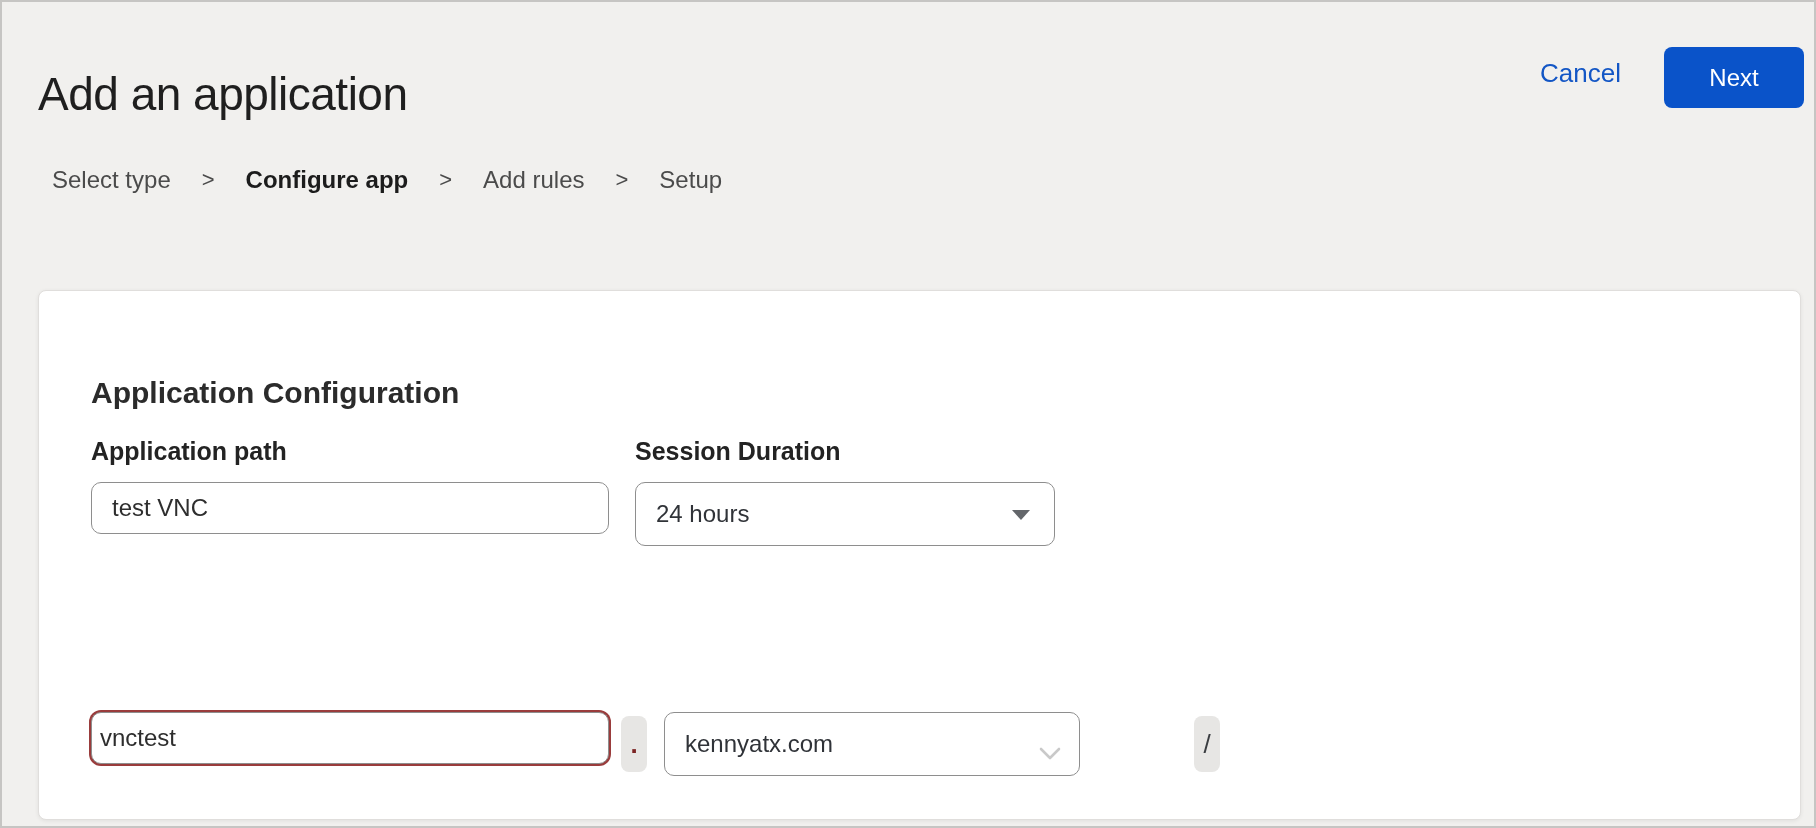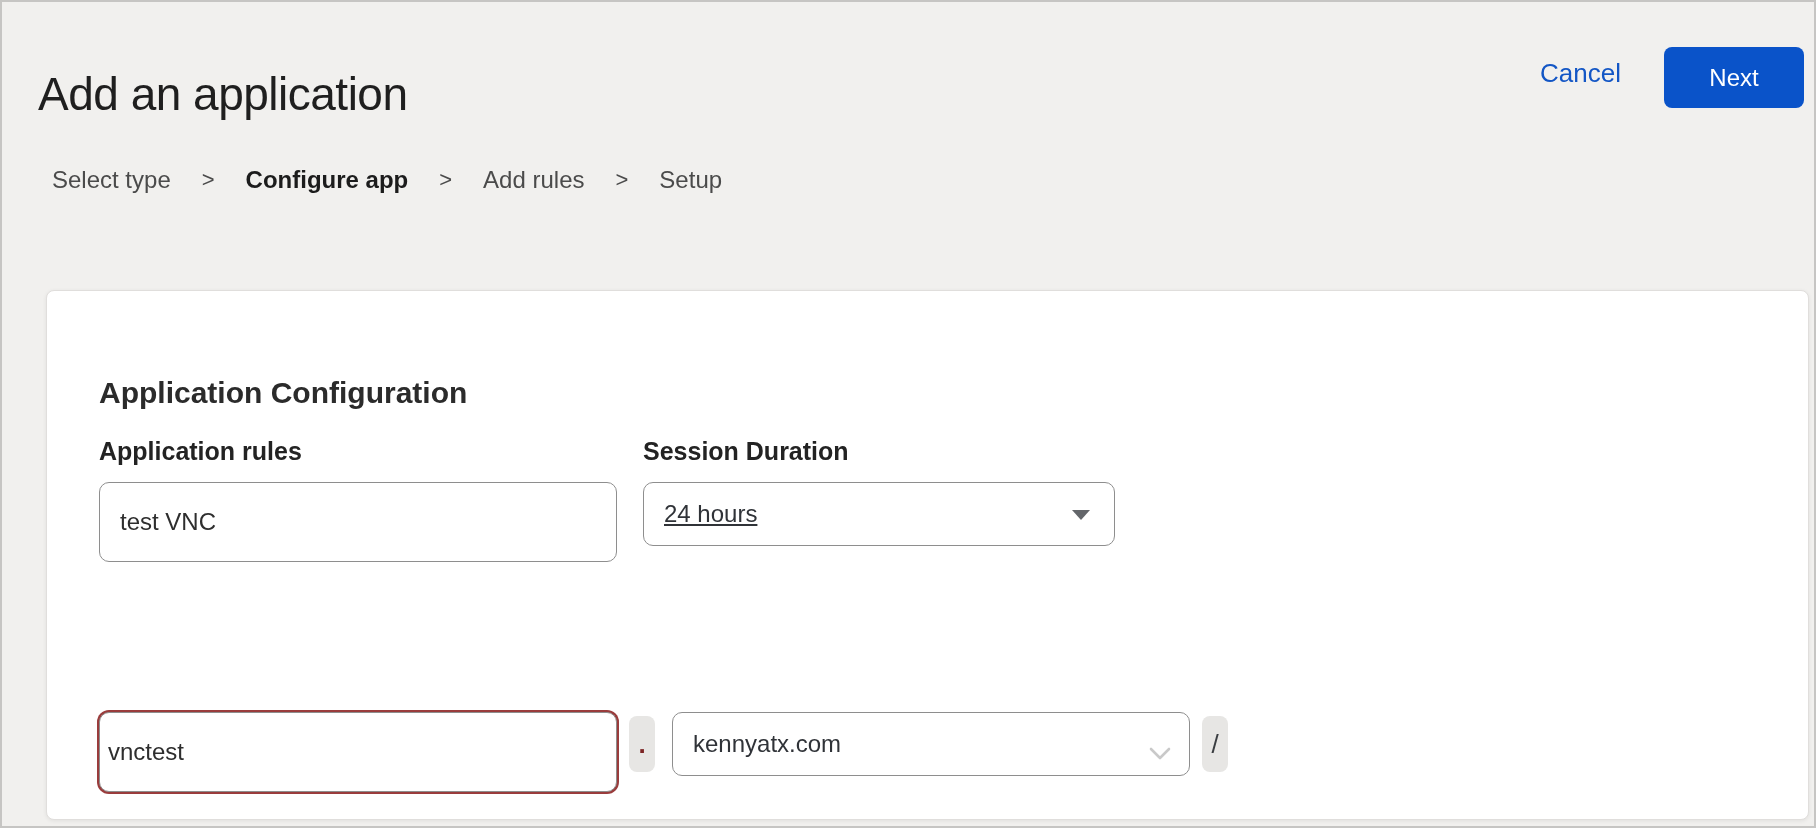--- a/index.html
+++ b/index.html
@@ -39,62 +39,62 @@
     position:absolute; left:50px; top:164px;
     display:flex; align-items:center; gap:31px;
     font-size:24px; color:#4b4b4b;
   }
   .steps .step { cursor:pointer; }
   .steps .step.active { font-weight:bold; color:#1c1c1c; }
   .steps .sep { color:#4b4b4b; font-size:22px; }
 
   
   .card {
-    position:absolute; left:44px; top:288px;
+    position:absolute; left:36px; top:288px;
     width:1763px; height:530px;
     background:#ffffff;
     border:1px solid #e0dedc; border-radius:8px;
     box-shadow:0 1px 4px rgba(0,0,0,0.07);
   }
   .section-title {
     position:absolute; left:52px; top:60px;
     font-size:30px; font-weight:bold; color:#2b2b2b;
   }
   .field-label {
     position:absolute;
     font-size:25px; font-weight:bold; color:#232323;
   }
   .lbl-app-name   { left:52px;  top:146px; }
   .lbl-session    { left:596px; top:146px; }
   .lbl-app-domain { left:52px;  top:374px; }
 
   .text-input {
-    position:absolute; height:80px;
+    position:absolute; height:52px;
     border:1px solid #8e8e8e; border-radius:10px;
     background:#fff; color:#2e2e2e;
     font-size:24px; font-family:"Liberation Sans", sans-serif;
     padding:0 20px; outline:none;
   }
   .text-input::placeholder { color:#8f8f8f; }
 
   .inp-app-name { left:52px;   top:191px; width:518px; }
   .inp-subdomain{ left:52px;   top:421px; width:518px;
                   box-shadow:0 0 0 2px #9a3c3c;padding-left:8px; }
   .inp-path     { left:1200px; top:421px; width:518px; }
 
   .select-box {
     position:absolute; height:64px;
     border:1px solid #8e8e8e; border-radius:10px;
     background:#fff; color:#303338;
     font-size:24px;
     display:flex; align-items:center;
     padding:0 20px; cursor:pointer;
   }
-  .sel-session { left:596px; top:191px; width:472px;text-decoration:underline; }
-  .sel-domain  { left:625px; top:421px; width:518px; }
+  .sel-session { left:596px; top:191px; width:420px; }
+  .sel-domain  { left:625px; top:421px; width:416px; }
 
   .caret-solid {
     position:absolute; right:24px; top:50%;
     margin-top:-4px;
     width:0; height:0;
     border-left:9px solid transparent;
     border-right:9px solid transparent;
     border-top:10px solid #63666a;
   }
   .caret-thin {
@@ -126,21 +126,21 @@
   <span class="step active">Configure app</span>
   <span class="sep">&gt;</span>
   <span class="step">Add rules</span>
   <span class="sep">&gt;</span>
   <span class="step">Setup</span>
 </nav>
 
 <section class="card">
   <h2 class="section-title">Application Configuration</h2>
 
-  <label class="field-label lbl-app-name">Application rules</label>
+  <label class="field-label lbl-app-name">Application path</label>
   <label class="field-label lbl-session">Session Duration</label>
 
   <input class="text-input inp-app-name" type="text" value="test VNC" style="">
 
   <div class="select-box sel-session">
     <span>24 hours</span>
     <span class="caret-solid"></span>
   </div>
 
 

